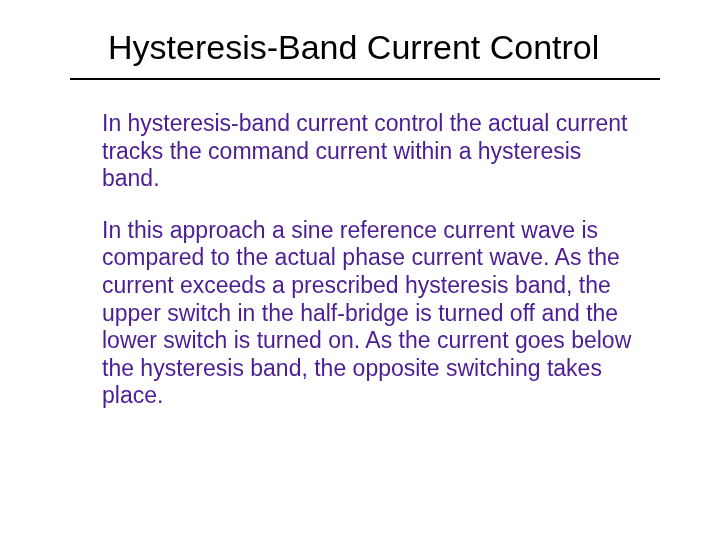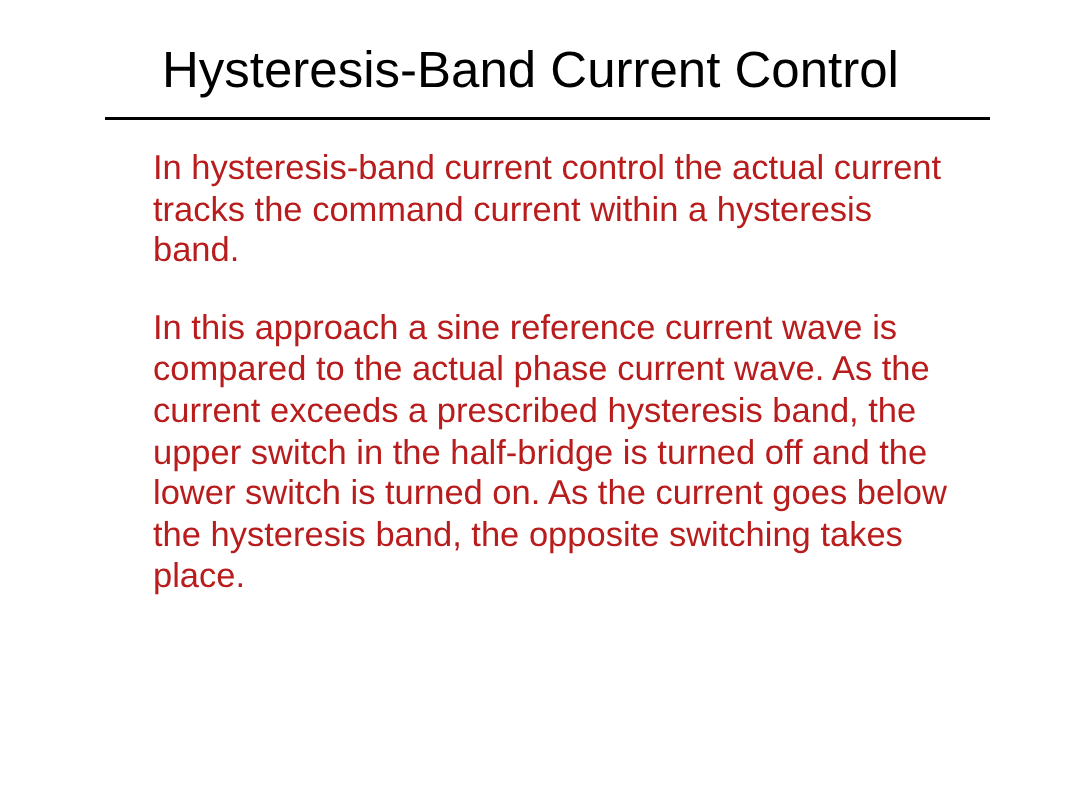--- a/index.html
+++ b/index.html
@@ -32,26 +32,26 @@
     position: absolute;
     left: 70px;
     top: 78px;
     width: 590px;
     height: 0;
     border-top: 2px solid #000000;
   }
   .body {
     position: absolute;
     left: 102px;
-    top: 98px;
+    top: 110px;
     width: 530px;
     font-family: Verdana, Geneva, sans-serif;
     font-size: 23px;
     line-height: 1.2;
-    color: #b91c1c;
+    color: #4c1d95;
   }
   .body p {
     margin: 0 0 24px 0;
   }
 </style>
 </head>
 <body>
 
 <div class="slide">
   <div class="title">Hysteresis-Band Current Control</div>

